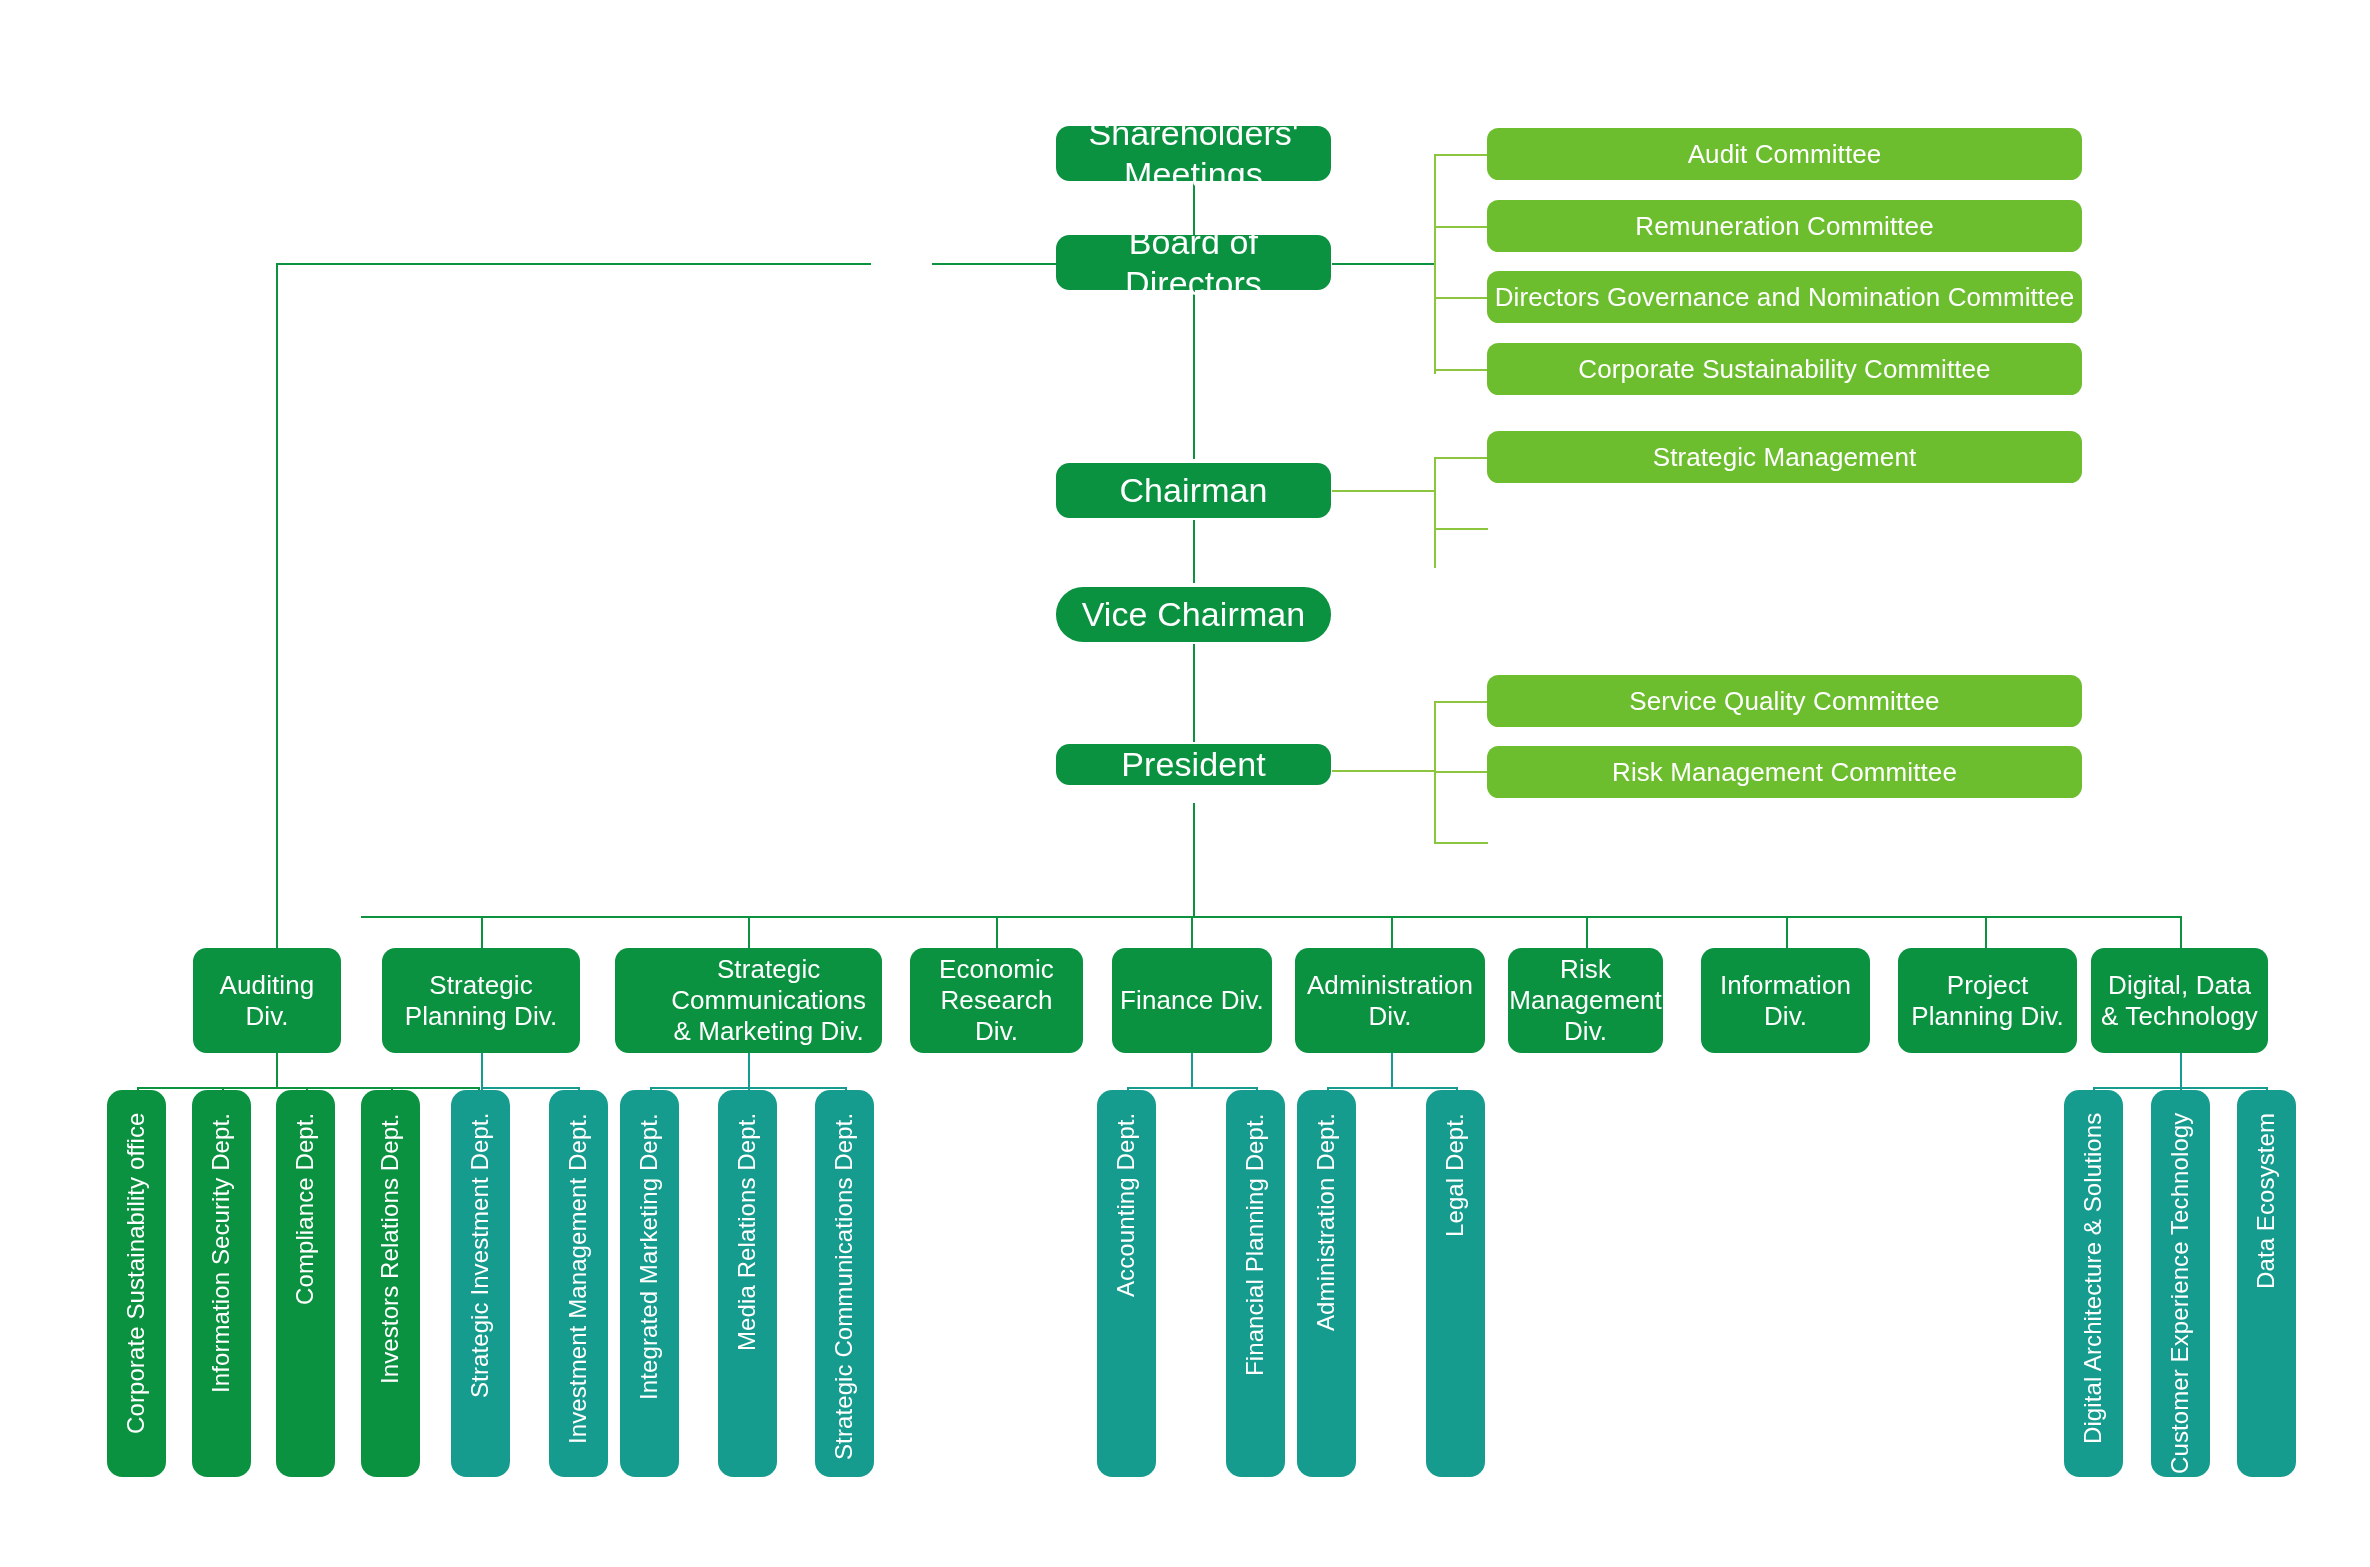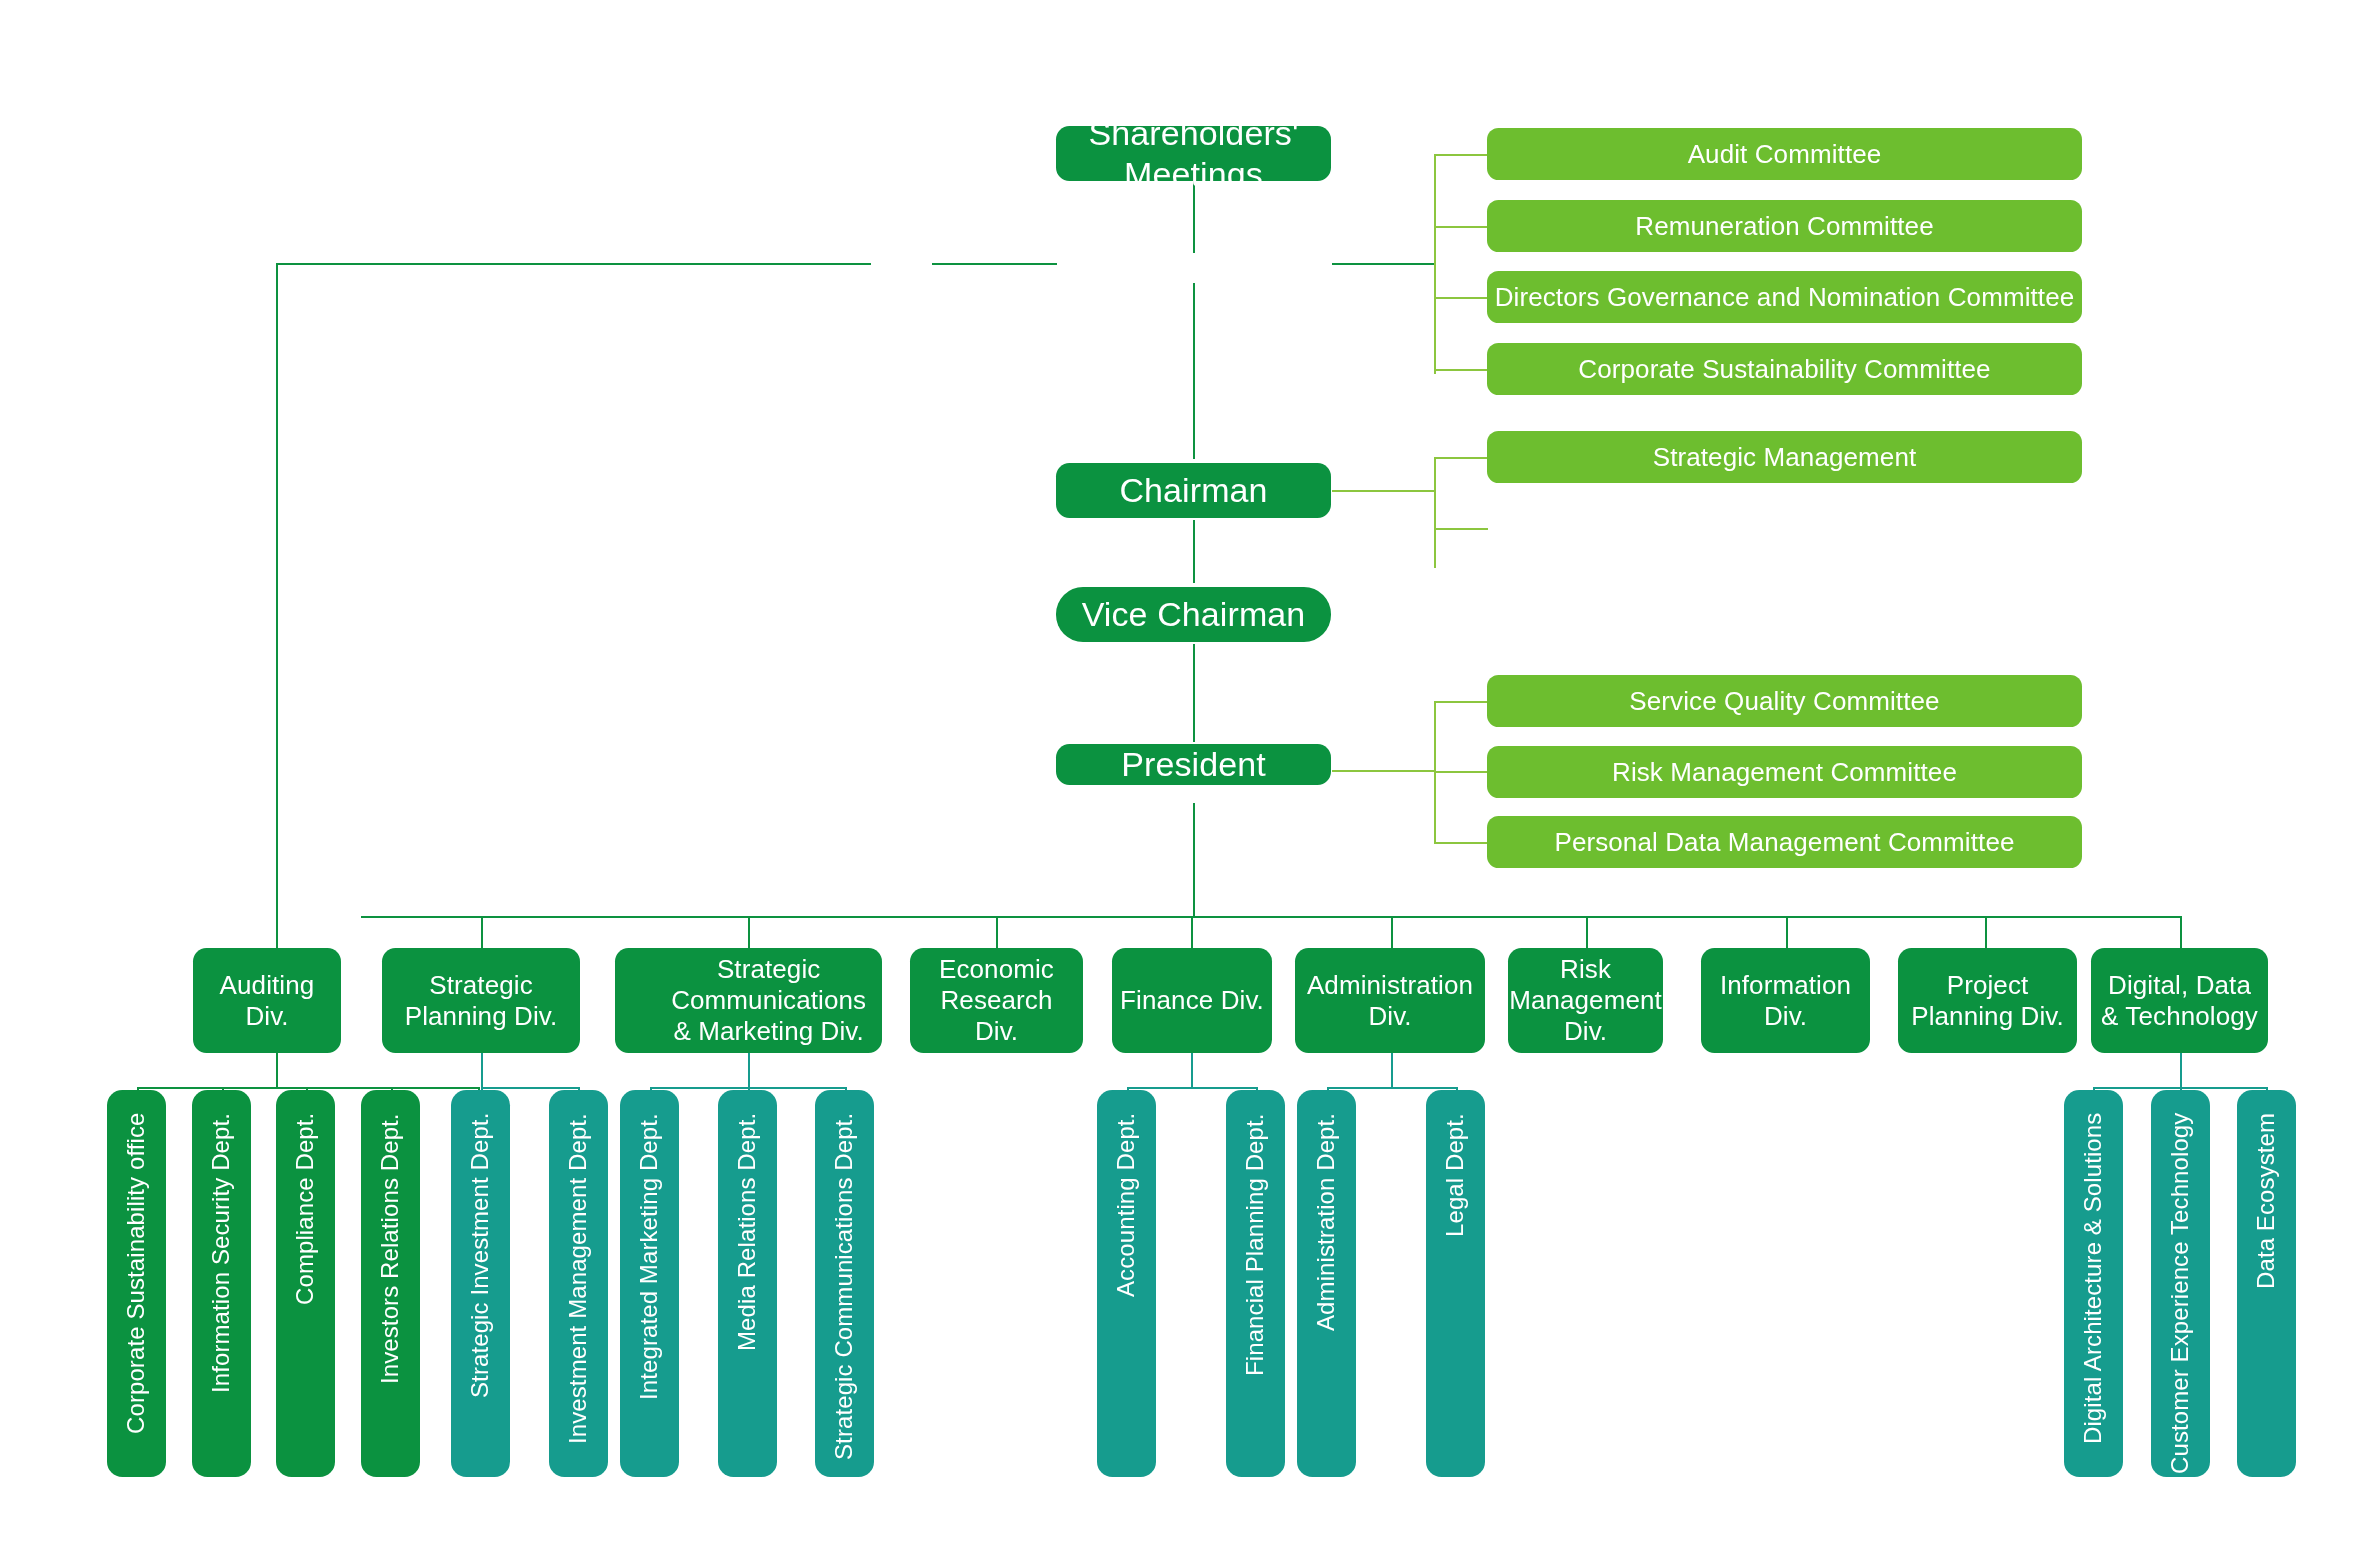--- a/index.html
+++ b/index.html
@@ -146,20 +146,23 @@
   <div class="ln v tl" style="left:2180px; top:1053px; height:34px;"></div>
   <div class="ln h tl" style="left:2093px; top:1087px; width:175px;"></div>
   <div class="ln v tl" style="left:2093px; top:1087px; height:30px;"></div>
   <div class="ln v tl" style="left:2180px; top:1087px; height:30px;"></div>
   <div class="ln v tl" style="left:2266px; top:1087px; height:30px;"></div>
 
   <div class="node dark core" style="left:1056px; top:126px; width:275px; height:55px;">
     <span>Shareholders' Meetings</span>
   </div>
 
+  <div class="node dark core" style="left:1056px; top:235px; width:275px; height:55px;">
+    <span>Board of Directors</span>
+  </div>
 
   <div class="node dark core" style="left:1056px; top:463px; width:275px; height:55px;">
     <span>Chairman</span>
   </div>
 
   <div class="node dark core" style="left:1056px; top:587px; width:275px; height:55px;border-radius:27px;">
     <span>Vice Chairman</span>
   </div>
 
   <div class="node dark core" style="left:1056px; top:744px; width:275px; height:41px;">
@@ -188,23 +191,20 @@
 
 
   <div class="node light comm" style="left:1487px; top:675px; width:595px; height:52px;">
     <span>Service Quality Committee</span>
   </div>
 
   <div class="node light comm" style="left:1487px; top:746px; width:595px; height:52px;">
     <span>Risk Management Committee</span>
   </div>
 
-  <div class="node light comm" style="left:1487px; top:816px; width:595px; height:52px;">
-    <span>Personal Data Management Committee</span>
-  </div>
 
   <div class="node dark div" style="left:193px; top:948px; width:148px; height:105px;">
     <span>Auditing Div.</span>
   </div>
 
   <div class="node dark div" style="left:382px; top:948px; width:198px; height:105px;">
     <span>Strategic Planning Div.</span>
   </div>
 
   <div class="node dark div" style="left:615px; top:948px; width:267px; height:105px;padding-left:46px;">

